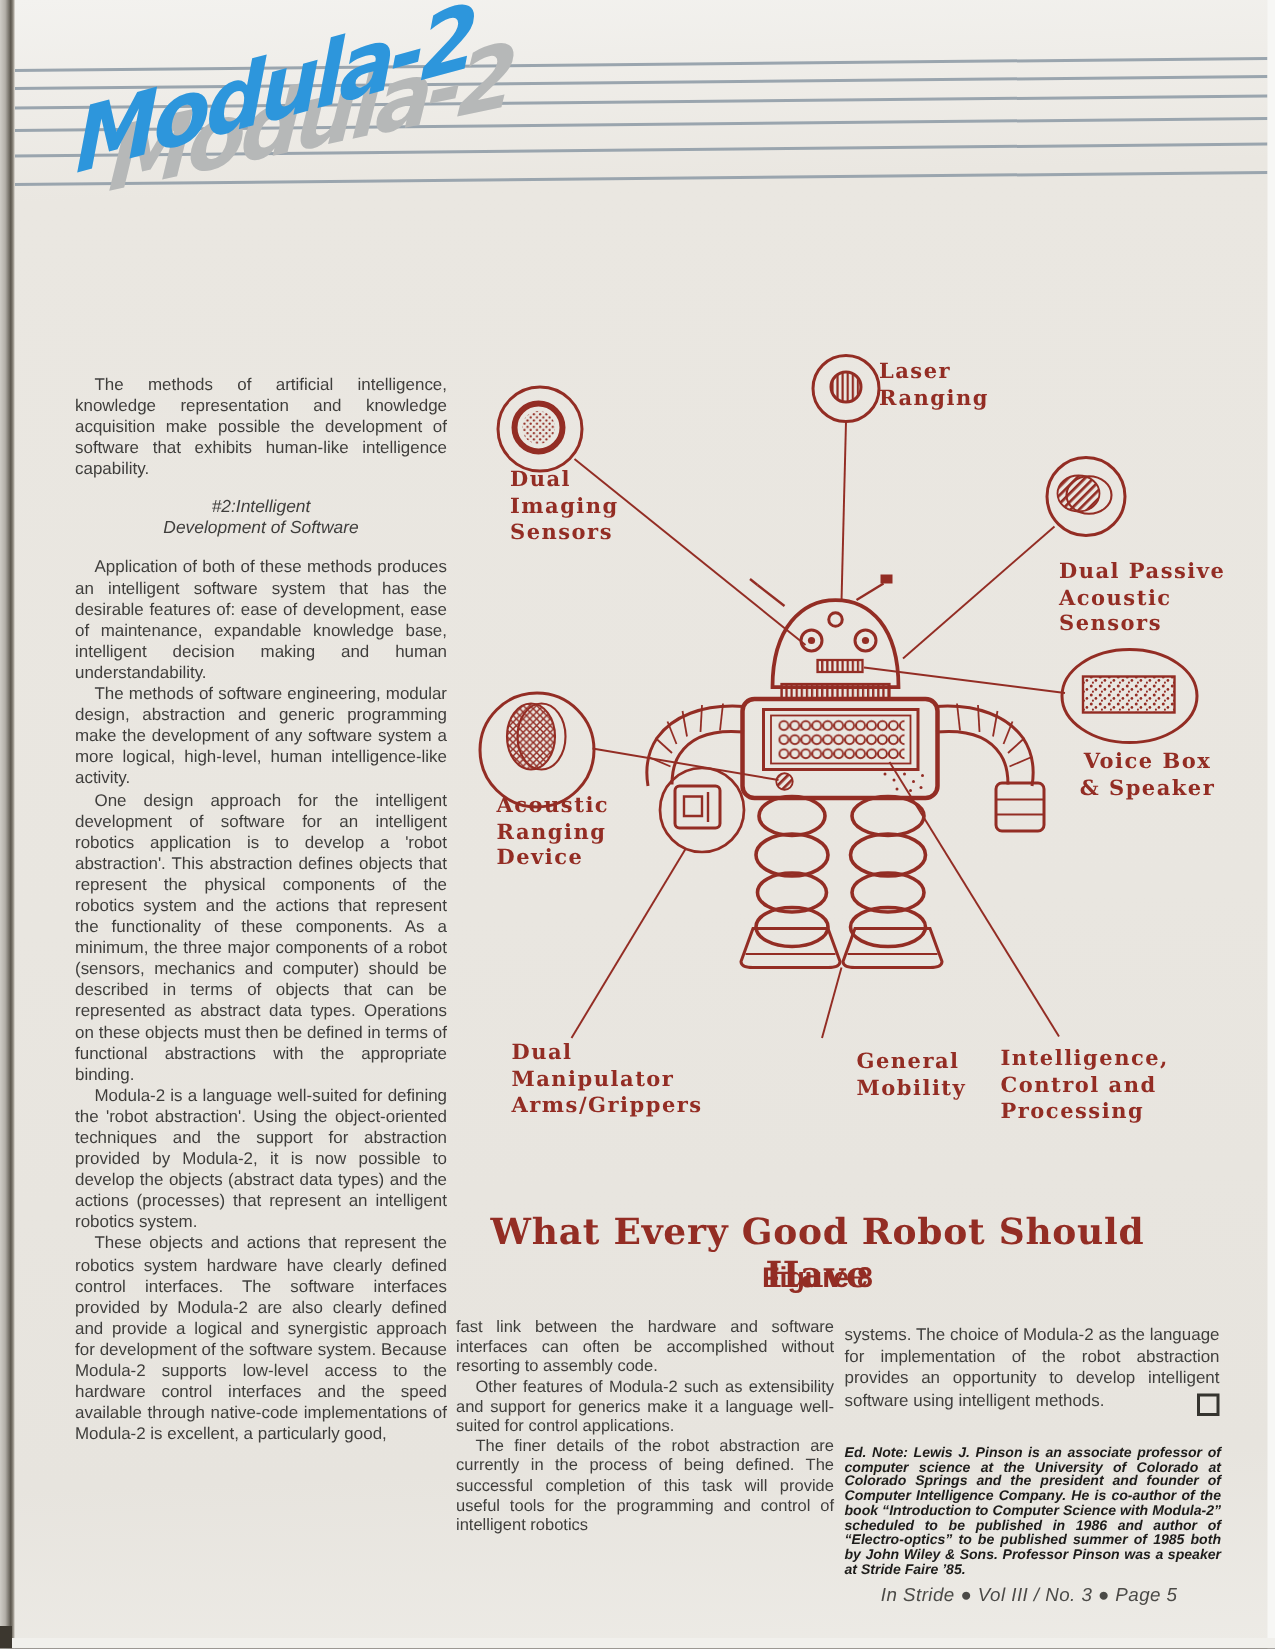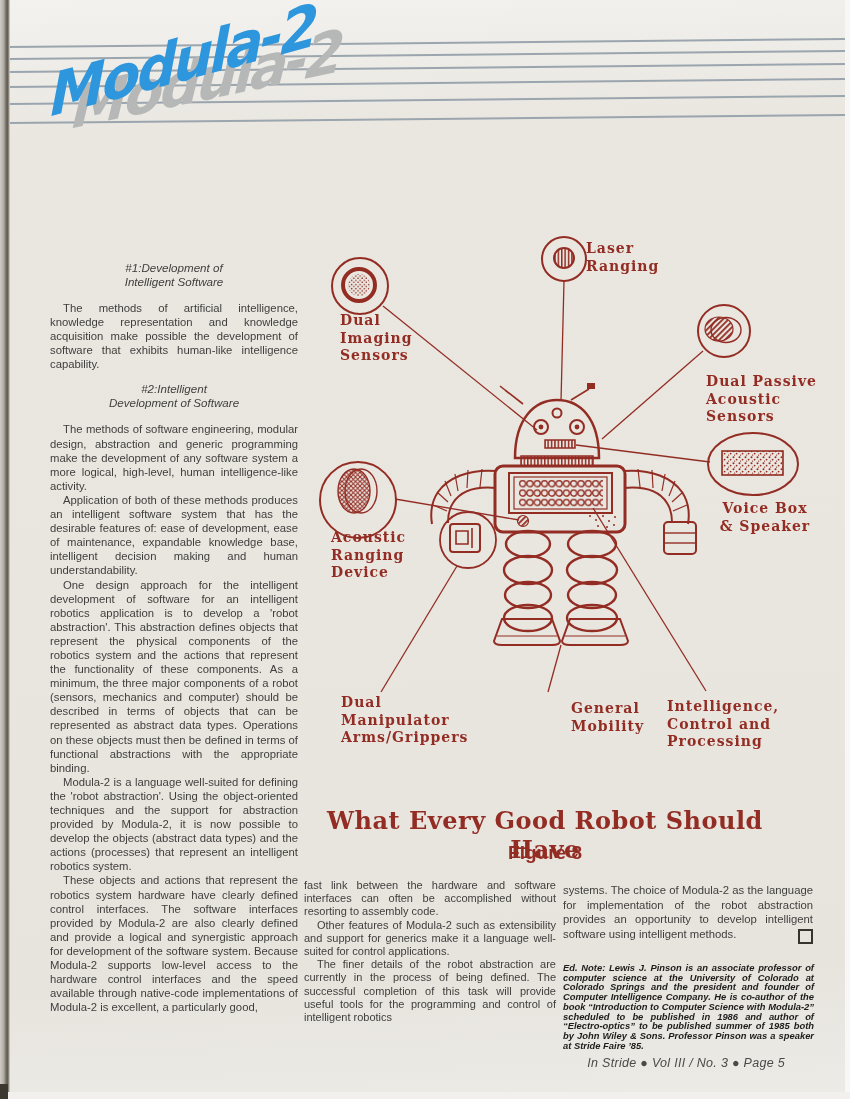--- a/index.html
+++ b/index.html
@@ -58,25 +58,24 @@
   <div class="rule" style="top:86px"></div>
   <div class="rule" style="top:103px"></div>
   <div class="rule" style="top:122px"></div>
 
   <div class="masthead">
     <span class="script shadow">Modula-2</span>
     <span class="script main">Modula-2</span>
   </div>
 
   <div class="col col-left">
-    <p class="subhead"><span>#1:Development of</span><br><span>Intelligent Software</span></p>
     <p>The methods of artificial intelligence, knowledge representation and knowledge acquisition make possible the development of software that exhibits human-like intelligence capability.</p>
     <p class="subhead"><span>#2:Intelligent</span><br><span>Development of Software</span></p>
+    <p>Application of both of these methods produces an intelligent software system that has the desirable features of: ease of development, ease of maintenance, expandable knowledge base, intelligent decision making and human understandability.</p>
     <p>The methods of software engineering, modular design, abstraction and generic programming make the development of any software system a more logical, high-level, human intelligence-like activity.</p>
-    <p>Application of both of these methods produces an intelligent software system that has the desirable features of: ease of development, ease of maintenance, expandable knowledge base, intelligent decision making and human understandability.</p>
     <p>One design approach for the intelligent development of software for an intelligent robotics application is to develop a 'robot abstraction'. This abstraction defines objects that represent the physical components of the robotics system and the actions that represent the functionality of these components. As a minimum, the three major components of a robot (sensors, mechanics and computer) should be described in terms of objects that can be represented as abstract data types. Operations on these objects must then be defined in terms of functional abstractions with the appropriate binding.</p>
     <p>Modula-2 is a language well-suited for defining the 'robot abstraction'. Using the object-oriented techniques and the support for abstraction provided by Modula-2, it is now possible to develop the objects (abstract data types) and the actions (processes) that represent an intelligent robotics system.</p>
     <p>These objects and actions that represent the robotics system hardware have clearly defined control interfaces. The software interfaces provided by Modula-2 are also clearly defined and provide a logical and synergistic approach for development of the software system. Because Modula-2 supports low-level access to the hardware control interfaces and the speed available through native-code implementations of Modula-2 is excellent, a particularly good,</p>
   </div>
 
   <div class="col col-mid">
     <p class="noindent">fast link between the hardware and software interfaces can often be accomplished without resorting to assembly code.</p>
     <p>Other features of Modula-2 such as extensibility and support for generics make it a language well-suited for control applications.</p>
     <p>The finer details of the robot abstraction are currently in the process of being defined. The successful completion of this task will provide useful tools for the programming and control of intelligent robotics</p>
   </div>

